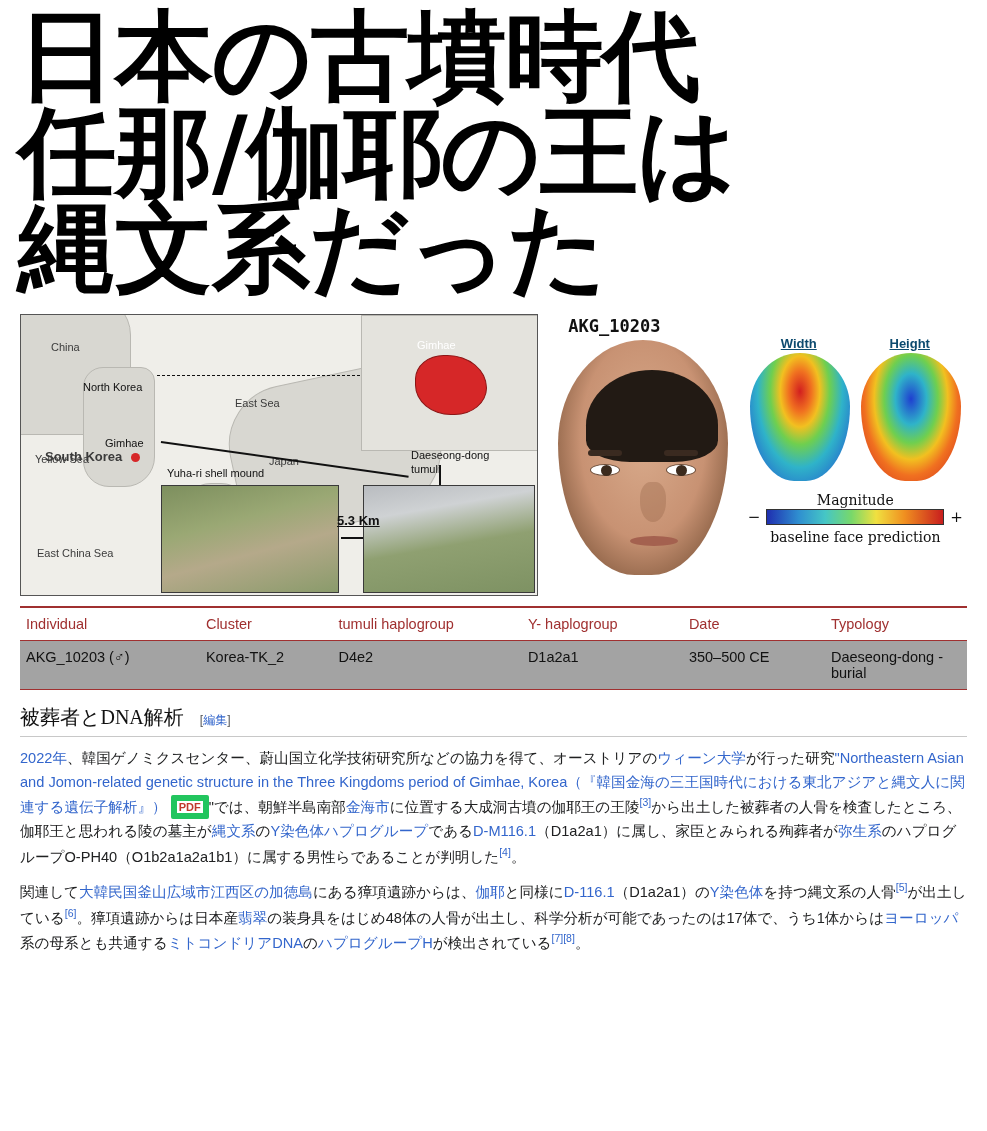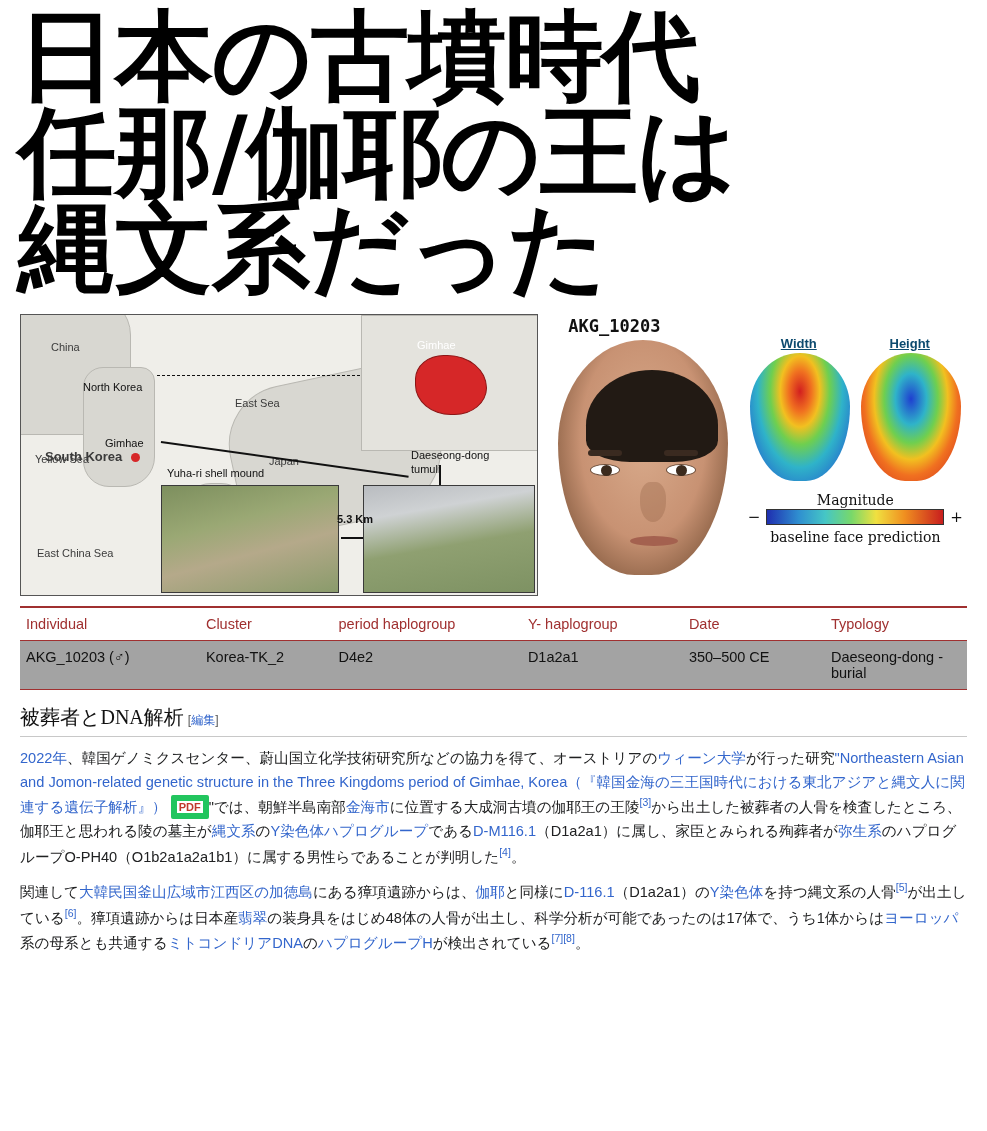--- a/index.html
+++ b/index.html
@@ -82,21 +82,21 @@
   .photo.urban {
     background: linear-gradient(170deg,#b9bcc0 0%, #cfd2d4 25%, #8fa071 55%, #7e9263 100%);
   }
   .arrow-line {
     position: absolute; background: #111; height: 1.5px; transform-origin: left center;
   }
   .dashed-line {
     position: absolute; border-top: 1.5px dashed #111;
   }
   .scale-label {
-    position: absolute; font-size: 11px; font-weight: bold; color: #111;
+    position: absolute; font-size: 13px; font-weight: bold; color: #111; text-decoration: underline;
   }
 
   
   .face-panel {
     width: 420px;
     height: 282px;
     position: relative;
   }
   .face-id {
     position: absolute; left: 20px; top: 2px;
@@ -165,21 +165,21 @@
     background: #a3a3a3;
     color: #111;
     border-bottom: 1.5px solid #a03030;
     vertical-align: top;
     margin-left: 40px;
   }
 
   
   .article { margin: 14px 20px 0 20px; }
   .sec-head {
-    display: flex; align-items: baseline; gap: 4px;
+    display: flex; align-items: baseline; gap: 16px;
     border-bottom: 1px solid #c8c8c8;
     padding-bottom: 5px;
   }
   .sec-title { font-size: 20px; color: #111; font-family: "Liberation Serif", serif; }
   .sec-edit { font-size: 12px; color: #3366cc; }
   .sec-edit .brk { color: #555; }
 
   .para {
     font-size: 14.6px;
     line-height: 1.62;
@@ -286,21 +286,21 @@
     </div>
   </div>
 </div>
 
 <div class="table-wrap">
   <table class="data">
     <thead>
       <tr>
         <th style="width:19%">Individual</th>
         <th style="width:14%">Cluster</th>
-        <th style="width:20%">period haplogroup</th>
+        <th style="width:20%">tumuli haplogroup</th>
         <th style="width:17%">Y- haplogroup</th>
         <th style="width:15%">Date</th>
         <th style="width:15%">Typology</th>
       </tr>
     </thead>
     <tbody>
       <tr>
         <td>AKG_10203 (♂)</td>
         <td>Korea-TK_2</td>
         <td>D4e2</td>

